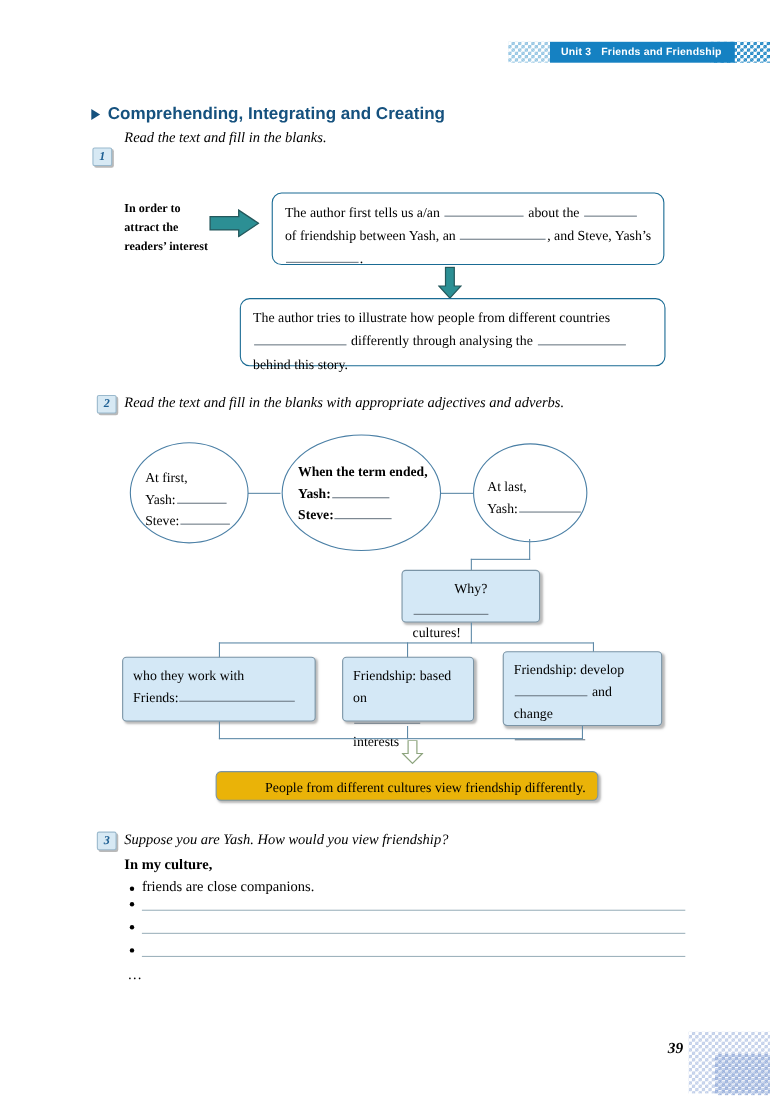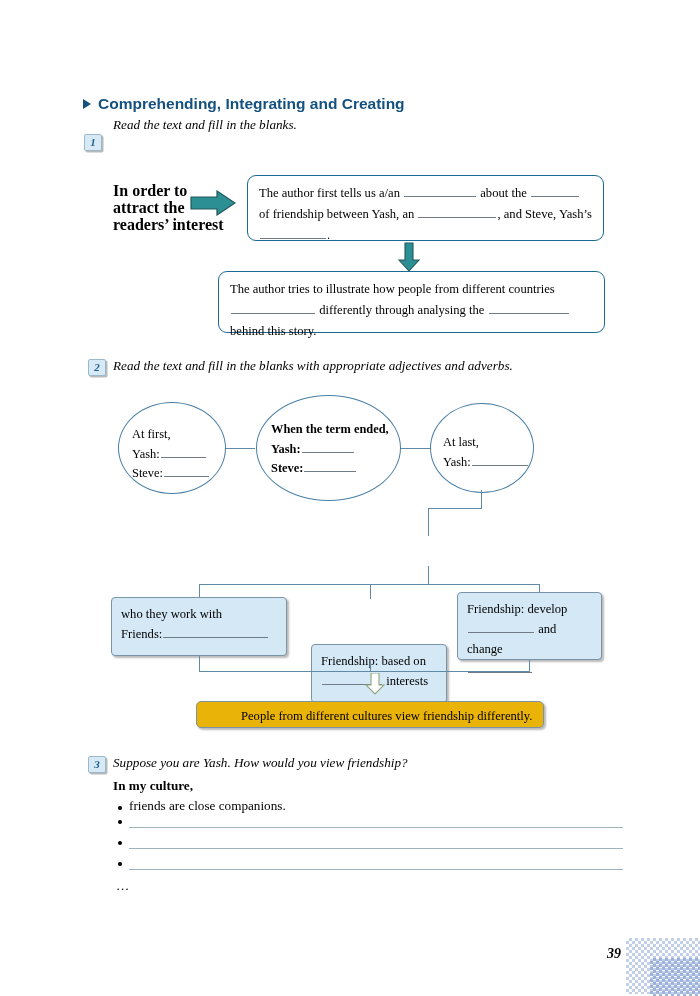--- a/index.html
+++ b/index.html
@@ -101,21 +101,21 @@
     position: absolute;
     font-style: italic;
     font-size: 13.2px;
     white-space: nowrap;
   }
 
   
   .label-left {
     position: absolute;
     font-weight: bold;
-    font-size: 16px;
+    font-size: 11px;
     line-height: 17px;
   }
   .rbox {
     position: absolute;
     border: 1.3px solid #1a6b94;
     border-radius: 9px;
     box-sizing: border-box;
     font-size: 12.6px;
     line-height: 21px;
     padding: 7px 11px 6px 11px;
@@ -214,20 +214,28 @@
       linear-gradient(45deg, #8fa8d8 25%, transparent 25%, transparent 75%, #8fa8d8 75%);
     background-size: 6px 6px;
     background-position: 0 0, 3px 3px;
   }
 </style>
 </head>
 <body>
 
 <div id="page">
 
+  <div id="header">
+    <div class="checker left faint"></div>
+    <div class="checker right"></div>
+    <div class="hdr-bar">
+      <span>Unit 3</span>
+      <span>Friends and  Friendship</span>
+    </div>
+  </div>
 
   <div id="section-heading">
     <span class="tri"></span>
     <span>Comprehending, Integrating and Creating</span>
   </div>
 
   <div class="num-badge" style="top:134px; left:84px;">1</div>
   <div class="prompt" style="top:117px; left:113px;">Read the text and fill in the blanks.</div>
 
   <div class="label-left" style="top:182px; left:113px;">
@@ -295,33 +303,38 @@
       <div class="inner" style="top:29px; left:12px;">
         <div>At last,</div>
         <div><span></span><span>Yash:</span><span class="blank" style="width:56px;"></span></div>
       </div>
     </div>
 
     <div class="line" style="top:100px; left:481px; width:1.2px; height:19px;"></div>
     <div class="line" style="top:118px; left:428px; width:54px; height:1.2px;"></div>
     <div class="line" style="top:118px; left:428px; width:1.2px; height:28px;"></div>
 
+    <div class="bluebox" style="top:128px; left:365px; width:126px; height:48px;">
+      <div style="text-align:center;">Why?</div>
+      <div><span class="blank" style="width:68px;"></span>
+        <span>cultures!</span></div>
+    </div>
 
     <div class="line" style="top:176px; left:428px; width:1.2px; height:19px;"></div>
     <div class="line" style="top:194px; left:199px; width:341px; height:1.2px;"></div>
     <div class="line" style="top:194px; left:199px; width:1.2px; height:15px;"></div>
     <div class="line" style="top:194px; left:370px; width:1.2px; height:15px;"></div>
     <div class="line" style="top:194px; left:539px; width:1.2px; height:15px;"></div>
 
     <div class="bluebox" style="top:207px; left:111px; width:176px; height:59px;">
       <div>who they work with</div>
       <div><span>Friends:</span><span class="blank" style="width:105px;"></span></div>
     </div>
 
-    <div class="bluebox" style="top:207px; left:311px; width:136px; height:59px;margin-top:47px;">
+    <div class="bluebox" style="top:207px; left:311px; width:120px; height:59px;">
       <div>Friendship: based on</div>
       <div><span class="blank" style="width:60px;"></span>
         <span>interests</span></div>
     </div>
 
     <div class="bluebox" style="top:202px; left:457px; width:145px; height:68px;">
       <div>Friendship: develop</div>
       <div><span class="blank" style="width:66px;"></span>
         <span>and change</span></div>
       <div><span class="blank" style="width:64px;"></span></div>

